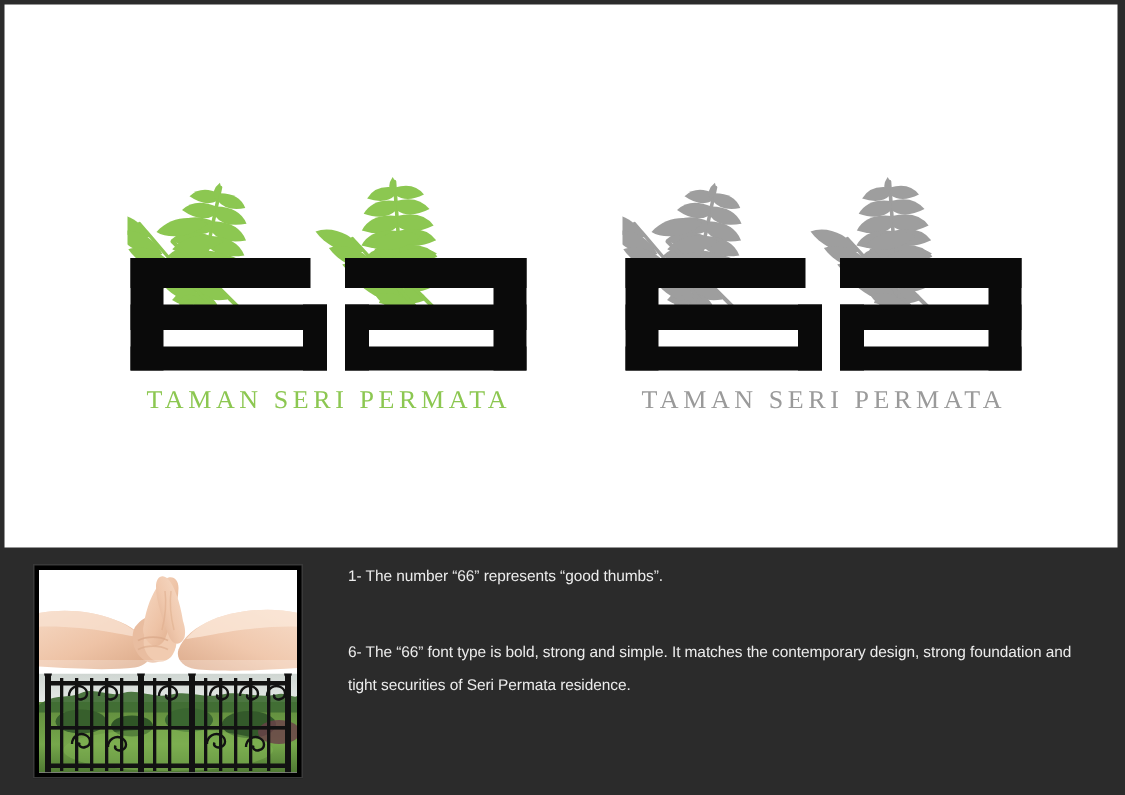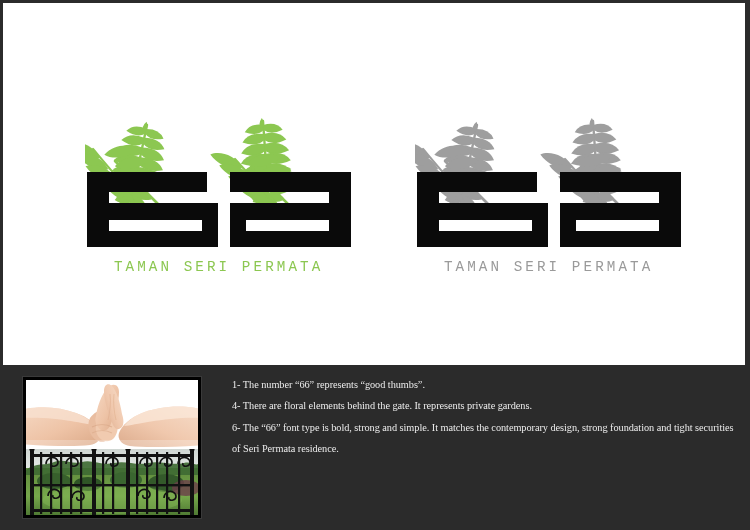--- a/index.html
+++ b/index.html
@@ -31,22 +31,22 @@
   .logo-gray{left:412px;top:112px;}
 
   .logo-art{
     position:absolute;left:0;top:0;width:268px;height:142px;
   }
   .logo-art svg{display:block;width:268px;height:142px;}
 
   .tagline{
     position:absolute;left:0;top:143px;width:268px;
     text-align:center;
-    font-family:Liberation Mono, monospace;
-    font-size:14px;
+    font-family:Liberation Serif, serif;
+    font-size:17px;
     font-weight:400;
     letter-spacing:3.0px;
     line-height:18px;
     white-space:nowrap;
     -webkit-font-smoothing:antialiased;
   }
   .tagline.green{color:#8cc751;}
   .tagline.gray{color:#9a9a9a;}
   .tagline .inner{
     display:inline-block;
@@ -70,28 +70,28 @@
     overflow:hidden;
     background:#fff;
   }
   .photo-inner svg{display:block;width:172px;height:135px;}
 
   .notes{
     position:absolute;left:232px;top:6px;width:508px;
     color:#e9e9e9;
   }
   .note{
-    font-family:Liberation Serif, serif;
+    font-family:Liberation Sans, sans-serif;
     font-size:10.3px;
     line-height:21.4px;
     color:#ececec;
     letter-spacing:-0.05px;
     white-space:nowrap;
   }
-  .note.wrap{white-space:normal;width:504px;}
+  .note.wrap{white-space:normal;width:504px;margin-top:30px;}
 </style>
 </head>
 <body>
 
 <div class="board">
 
   <div class="top-panel">
 
     <div class="logo logo-color">
       <div class="logo-art">
@@ -390,18 +390,17 @@
                   <circle cx="166" cy="69" r="2.6"></circle>
               </g>
             </g>
           </g>
         </svg>
       </div>
     </div>
 
     <div class="notes">
       <div class="note">1- The number “66” represents  “good thumbs”.</div>
-      <div class="note">4- There are floral elements behind the gate. It represents private gardens.</div>
       <div class="note wrap">6- The “66” font type is bold, strong and simple. It matches the contemporary design, strong foundation and tight securities of Seri Permata residence.</div>
     </div>
 
   </div>
 </div>
 
 </body></html>

